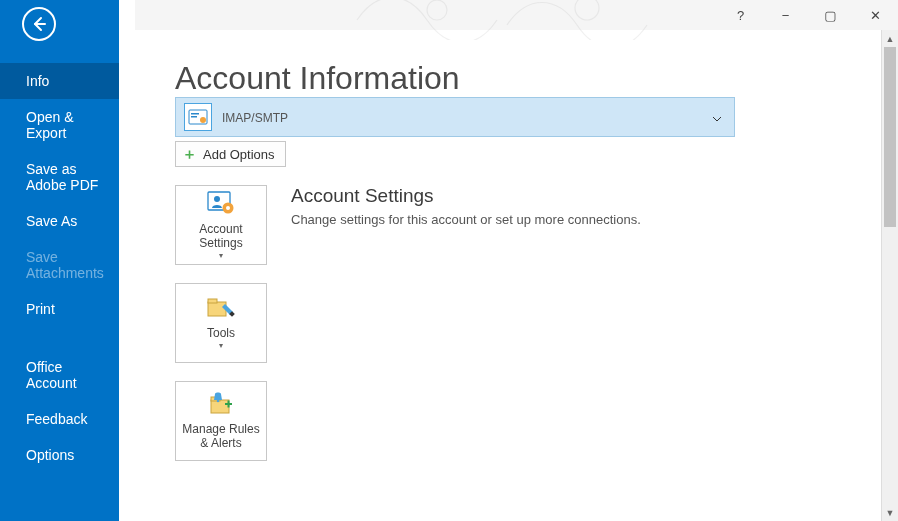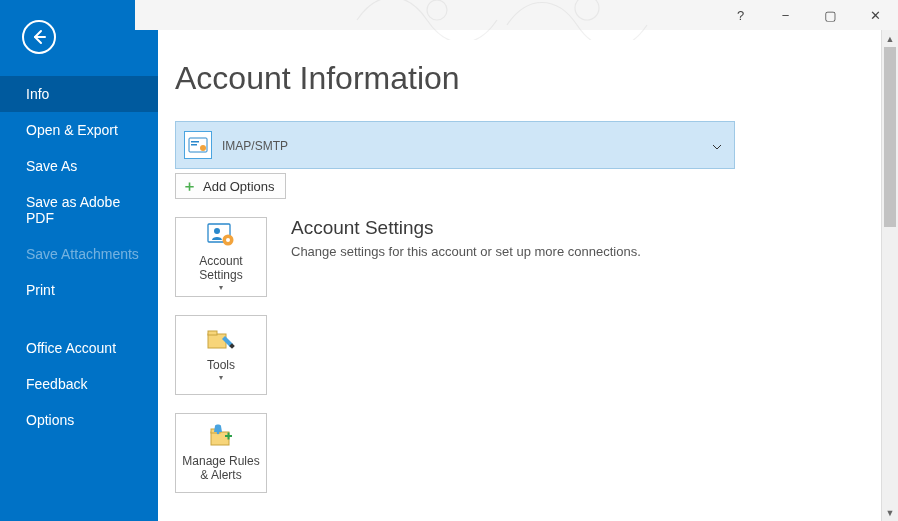--- a/index.html
+++ b/index.html
@@ -32,24 +32,24 @@
   }
   .win-btn {
     width: 45px; height: 28px;
     display: flex; align-items: center; justify-content: center;
     color: #444;
     cursor: default;
   }
   .sidebar {
     position: absolute;
     left: 0; top: 0; bottom: 0;
-    width: 158px;
+    width: 119px;
     background: #0072c6;
     color: #fff;
-    padding-top: 20px;
+    padding-top: 7px;
   }
   .back-btn {
     width: 34px; height: 34px;
     border: 2px solid #fff;
     border-radius: 50%;
     margin-left: 22px;
     display: flex; align-items: center; justify-content: center;
     cursor: pointer;
   }
   .nav {
@@ -67,25 +67,24 @@
   .main {
     position: absolute;
     left: 135px; top: 30px; right: 18px; bottom: 0;
     overflow-y: auto;
     padding: 30px 0 20px 40px;
   }
   .page-title {
     font-size: 32px;
     font-weight: 300;
     color: #4a4a4a;
-    margin-bottom: 24px;
   }
   .account-select {
     width: 560px;
-    height: 48px;
+    height: 40px;
     background: #cfe6f7;
     border: 1px solid #9fc9e6;
     display: flex;
     align-items: center;
     padding: 0 8px;
     position: relative;
     cursor: pointer;
   }
   .account-select .acct-icon {
     width: 28px; height: 28px;
@@ -199,22 +198,22 @@
 <div class="sidebar">
   <div class="back-btn">
     <svg width="18" height="18" viewBox="0 0 18 18">
         <path d="M11 3 L5 9 L11 15" stroke="#fff" stroke-width="2" fill="none" stroke-linecap="round" stroke-linejoin="round"></path>
         <line x1="5" y1="9" x2="15" y2="9" stroke="#fff" stroke-width="2" stroke-linecap="round"></line>
       </svg>
   </div>
   <div class="nav">
     <div class="nav-item selected"><span>Info</span></div>
     <div class="nav-item"><span>Open &amp; Export</span></div>
+    <div class="nav-item"><span>Save as Adobe PDF</span></div>
     <div class="nav-item"><span>Save As</span></div>
-    <div class="nav-item"><span>Save as Adobe PDF</span></div>
     <div class="nav-item disabled"><span>Save Attachments</span></div>
     <div class="nav-item"><span>Print</span></div>
     <div class="nav-gap"></div>
     <div class="nav-item"><span>Office Account</span></div>
     <div class="nav-item"><span>Feedback</span></div>
     <div class="nav-item"><span>Options</span></div>
   </div>
 </div>
 
 <div class="main">

